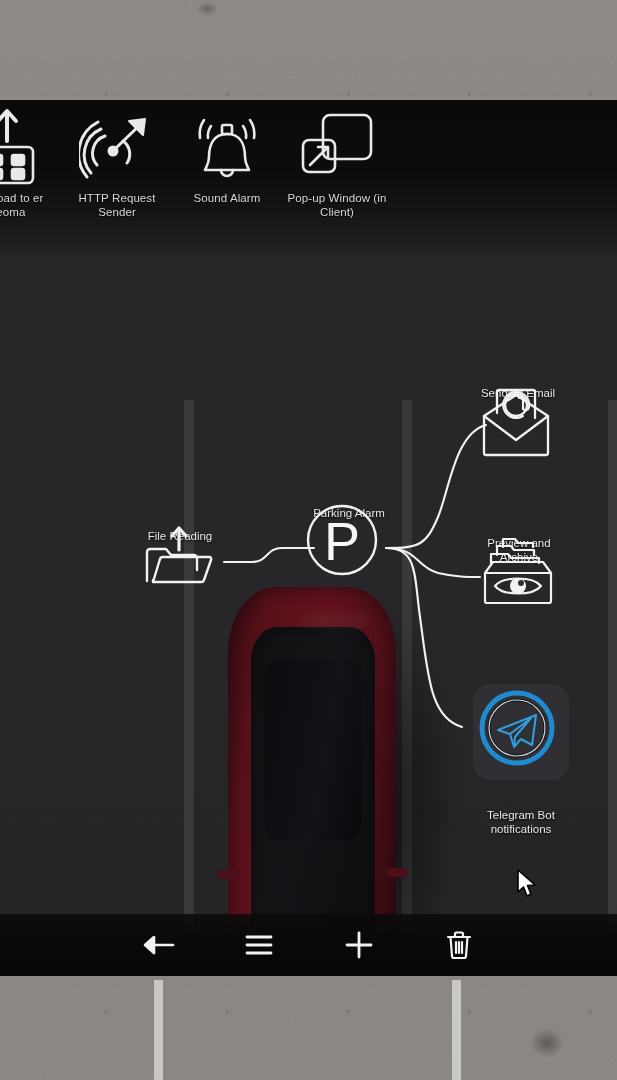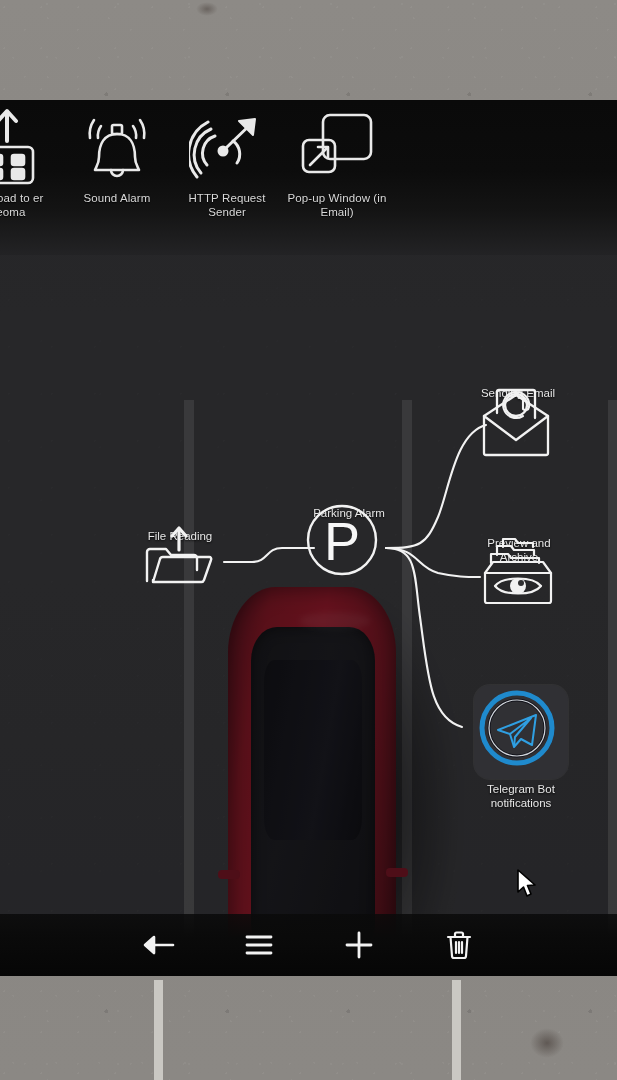--- a/index.html
+++ b/index.html
@@ -143,62 +143,62 @@
               <rect x="19" y="62" width="12" height="10" rx="2" fill="#e9e9e9"></rect>
               <rect x="41" y="62" width="12" height="10" rx="2" fill="#e9e9e9"></rect>
             </svg>
           </div>
           <div class="tb-lab">P upload to
 er Xeoma</div>
         </div>
 
         <div class="tb-item">
           <div class="tb-ico">
+            <svg width="76" height="80" viewBox="0 0 76 80" fill="none" stroke="#e9e9e9" stroke-width="3" stroke-linecap="round">
+              <circle cx="34" cy="44" r="5.5" fill="#e9e9e9" stroke="none"></circle>
+              <path d="M18 58 A18 18 0 0 1 26 29"></path>
+              <path d="M12 66 A28 28 0 0 1 22 22"></path>
+              <path d="M8 70 A36 36 0 0 1 19 15"></path>
+              <path d="M48 56 A16 16 0 0 0 44 34"></path>
+              <path d="M38 40 L63 16"></path>
+              <path d="M50 14 L66 12 L64 28 Z" fill="#e9e9e9" stroke="#e9e9e9" stroke-width="2" stroke-linejoin="round"></path>
+            </svg>
+          </div>
+          <div class="tb-lab">HTTP Request
+Sender</div>
+        </div>
+
+        <div class="tb-item">
+          <div class="tb-ico">
             <svg width="80" height="80" viewBox="0 0 80 80" fill="none" stroke="#e9e9e9" stroke-width="2.6" stroke-linecap="round" stroke-linejoin="round">
               <rect x="35" y="18" width="10" height="9" rx="1.5"></rect>
               <path d="M40 27 C27 27 22 37 22 50 C22 57 19 60 18 63 H62 C61 60 58 57 58 50 C58 37 53 27 40 27 Z"></path>
               <path d="M34 63 a6 6 0 0 0 12 0"></path>
               <path d="M24 19 A17 17 0 0 0 21 31"></path>
               <path d="M17 13 A25 25 0 0 0 13 31"></path>
               <path d="M56 19 A17 17 0 0 1 59 31"></path>
               <path d="M63 13 A25 25 0 0 1 67 31"></path>
             </svg>
           </div>
           <div class="tb-lab">Sound Alarm</div>
         </div>
 
-        <div class="tb-item">
-          <div class="tb-ico">
-            <svg width="76" height="80" viewBox="0 0 76 80" fill="none" stroke="#e9e9e9" stroke-width="3" stroke-linecap="round">
-              <circle cx="34" cy="44" r="5.5" fill="#e9e9e9" stroke="none"></circle>
-              <path d="M18 58 A18 18 0 0 1 26 29"></path>
-              <path d="M12 66 A28 28 0 0 1 22 22"></path>
-              <path d="M8 70 A36 36 0 0 1 19 15"></path>
-              <path d="M48 56 A16 16 0 0 0 44 34"></path>
-              <path d="M38 40 L63 16"></path>
-              <path d="M50 14 L66 12 L64 28 Z" fill="#e9e9e9" stroke="#e9e9e9" stroke-width="2" stroke-linejoin="round"></path>
-            </svg>
-          </div>
-          <div class="tb-lab">HTTP Request
-Sender</div>
-        </div>
-
 
 
         <div class="tb-item">
           <div class="tb-ico">
             <svg width="82" height="80" viewBox="0 0 82 80" fill="none" stroke="#e9e9e9" stroke-width="2.6" stroke-linecap="round" stroke-linejoin="round">
               <rect x="27" y="8" width="48" height="44" rx="7"></rect>
               <rect x="7" y="33" width="32" height="32" rx="6"></rect>
               <path d="M14 58 L31 41"></path>
               <path d="M22 40 L32 40 L32 50"></path>
             </svg>
           </div>
           <div class="tb-lab">Pop-up Window
-(in Email)</div>
+(in Client)</div>
         </div>
 
       </div>
     </div>
 
     <div class="canvas">
 
       <div class="cam">
         <div class="cam-line" style="left:184px; top:300px; width:10px; height:600px;"></div>
         <div class="cam-line" style="left:402px; top:300px; width:10px; height:600px;"></div>
@@ -275,21 +275,21 @@
               <path d="M12 40 H78 V68 a2 2 0 0 1-2 2 H14 a2 2 0 0 1-2-2 Z"></path>
               <path d="M22 53 C30 43 60 43 68 53 C60 63 30 63 22 53 Z"></path>
               <circle cx="45" cy="53" r="8" fill="#f2f2f2" stroke="none"></circle>
               <circle cx="48" cy="50" r="3" fill="#2f2f31" stroke="none"></circle>
             </svg>
           </div>
           <div class="nlab">Preview and
 Archive</div>
         </div>
 
-        <div class="node selected" style="left:474px; top:430px; width:94px;">
+        <div class="node selected" style="left:474px; top:430px; width:94px;gap:26px;">
           <div class="glyph" style="width:94px; height:94px;">
             <svg width="86" height="86" viewBox="0 0 86 86" fill="none">
               <circle cx="43" cy="43" r="35" stroke="#1f8fd6" stroke-width="5" opacity=".95"></circle>
               <circle cx="43" cy="43" r="28" stroke="#12121a" stroke-width="3"></circle>
               <circle cx="43" cy="43" r="28" stroke="#cfd4da" stroke-width="1.2"></circle>
               <g stroke="#2f9fe2" stroke-width="2" stroke-linejoin="round" fill="none">
                 <path d="M62 30 L24 45 L36 49 L57 33 L41 52 L40 62 L47 54 L58 60 Z"></path>
                 <path d="M36 49 L40 62"></path>
               </g>
             </svg>

